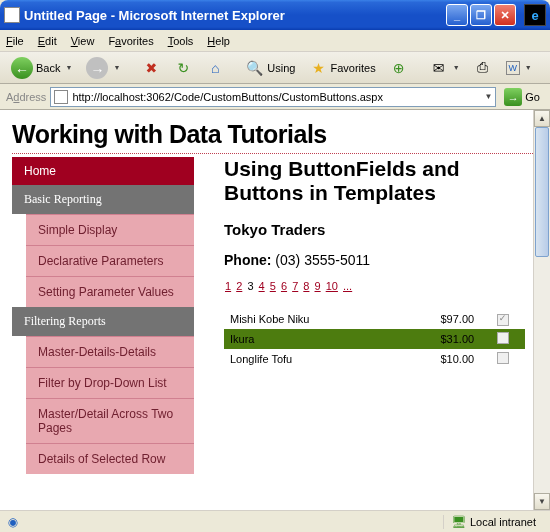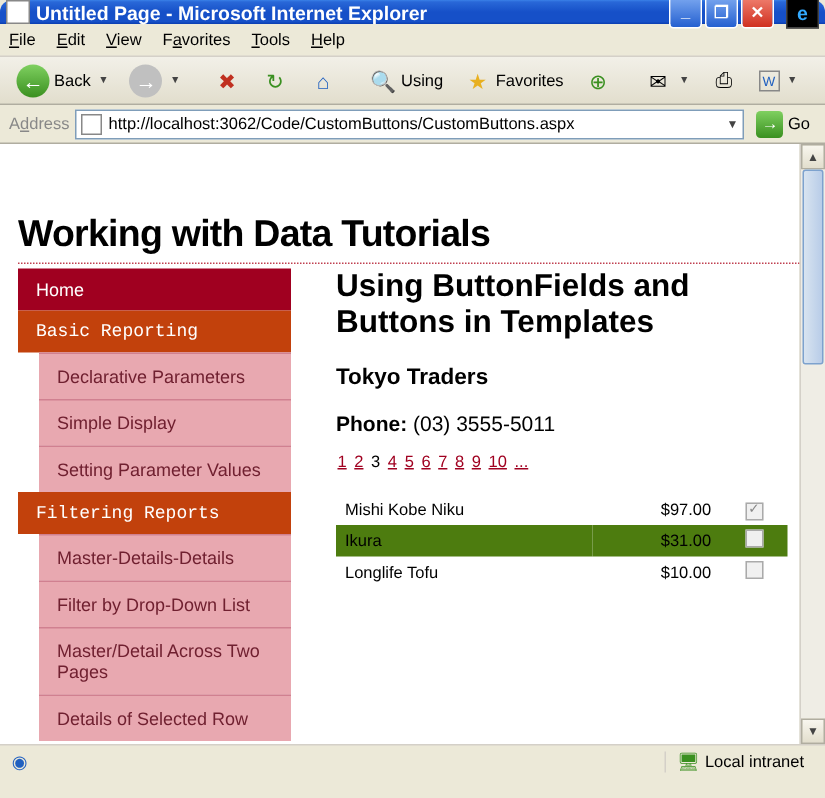--- a/index.html
+++ b/index.html
@@ -1,19 +1,19 @@
 <!DOCTYPE html>
 <html><head>
 <meta charset="utf-8">
 <style>
 * { margin: 0; padding: 0; box-sizing: border-box; }
 body { font-family: Tahoma, sans-serif; font-size: 11px; background: #ece9d8; width: 550px; height: 532px; overflow: hidden; }
 
 
-.titlebar { height: 16px; background: linear-gradient(to bottom, #3a81e8 0%, #2968d8 8%, #1650c8 50%, #1650c8 90%, #0a3db0 100%); display: flex; align-items: center; padding: 0 4px; border-radius: 8px 8px 0 0; }
+.titlebar { height: 30px; background: linear-gradient(to bottom, #3a81e8 0%, #2968d8 8%, #1650c8 50%, #1650c8 90%, #0a3db0 100%); display: flex; align-items: center; padding: 0 4px; border-radius: 8px 8px 0 0; }
 .titlebar .page-icon { width: 16px; height: 16px; background: #fff; border: 1px solid #888; margin-right: 4px; display: inline-block; }
 .titlebar .title { color: #fff; font-weight: bold; font-size: 13px; flex: 1; }
 .titlebar .win-btns { display: flex; gap: 2px; }
 .titlebar .win-btn { width: 22px; height: 22px; border-radius: 3px; border: 1px solid #fff; color: #fff; font-weight: bold; font-size: 11px; display: flex; align-items: center; justify-content: center; cursor: pointer; }
 .titlebar .min, .titlebar .max, .titlebar .restore { background: linear-gradient(to bottom, #7ba8f0, #2560d0); }
 .titlebar .close { background: linear-gradient(to bottom, #f08070, #d03020); }
 .titlebar .ie-logo { width: 22px; height: 22px; background: #000; border: 1px solid #444; margin-left: 8px; display: flex; align-items: center; justify-content: center; color: #3af; font-weight: bold; font-size: 13px; }
 
 
 .menubar { height: 22px; background: #ece9d8; display: flex; align-items: center; padding: 0 6px; gap: 14px; border-bottom: 1px solid #d4d0c8; }
@@ -42,31 +42,31 @@
 
 .viewport { height: 400px; background: #fff; display: flex; }
 .page { flex: 1; overflow: hidden; padding: 10px 0 0 12px; position: relative; }
 .scrollbar-v { width: 17px; background: #ece9d8; border-left: 1px solid #d4d0c8; display: flex; flex-direction: column; }
 .scrollbar-v .sb-btn { height: 17px; background: linear-gradient(to bottom, #f8f6ee, #e2decd); border: 1px solid #b0ada0; display: flex; align-items: center; justify-content: center; font-size: 8px; color: #444; cursor: pointer; }
 .scrollbar-v .sb-track { flex: 1; background: #efede5; }
 .scrollbar-v .sb-thumb { height: 130px; background: linear-gradient(to right, #d8e4f0, #b8cce8); border: 1px solid #7da2ce; border-radius: 2px; margin: 0 1px; }
 
 
 .page h1 { font-family: "Trebuchet MS", sans-serif; font-size: 25px; font-weight: bold; letter-spacing: -0.5px; }
-.page .header-row { display: flex; margin-bottom: 4px; margin-top: 36px; }
+.page .header-row { display: flex; margin-bottom: 4px; }
 .page .breadcrumb { width: 150px; font-size: 11px; font-family: Verdana, sans-serif; font-weight: bold; line-height: 1.4; margin-left: 18px; }
 .page .breadcrumb a { color: #a00020; text-decoration: underline; }
 .page .dotted-line { border-top: 1px dotted #c04050; margin: 4px 0 0 0; }
 
 .page .body-row { display: flex; margin-top: 3px; }
 
 
 .sidebar { width: 182px; }
 .sidebar .nav-home { background: #a00020; color: #fff; padding: 7px 12px; font-size: 12px; font-family: Verdana, sans-serif; cursor: pointer; }
-.sidebar .nav-section { background: #c2410c; color: #fff; padding: 7px 12px; font-size: 12px; font-family: Liberation Mono, monospace; cursor: pointer; }
+.sidebar .nav-section { background: #737373; color: #fff; padding: 7px 12px; font-size: 12px; font-family: Liberation Serif, serif; cursor: pointer; }
 .sidebar .nav-item { background: #e8a8b0; color: #702030; padding: 8px 12px; margin-left: 14px; font-size: 12px; font-family: Verdana, sans-serif; border-top: 1px solid #d08090; cursor: pointer; }
 
 
 .main { flex: 1; padding: 0 8px 0 30px; }
 .main h2 { font-family: "Trebuchet MS", sans-serif; font-size: 21px; font-weight: bold; margin-bottom: 16px; line-height: 1.15; }
 .main h3 { font-family: "Trebuchet MS", sans-serif; font-size: 15px; font-weight: bold; margin-bottom: 14px; }
 .main .phone { font-family: Verdana, sans-serif; font-size: 14px; margin-bottom: 12px; }
 .main .pager { font-family: Verdana, sans-serif; font-size: 11px; margin-bottom: 16px; }
 .main .pager a { color: #a00020; text-decoration: underline; margin: 0 1px; }
 .main .pager .current { color: #000; text-decoration: none; margin: 0 1px; }
@@ -173,22 +173,22 @@
 
     <div class="header-row">
       <h1>Working with Data Tutorials</h1>
     </div>
     <div class="dotted-line"></div>
 
     <div class="body-row">
       <div class="sidebar">
         <div class="nav-home">Home</div>
         <div class="nav-section">Basic Reporting</div>
+        <div class="nav-item">Simple Display</div>
         <div class="nav-item">Declarative Parameters</div>
-        <div class="nav-item">Simple Display</div>
         <div class="nav-item">Setting Parameter Values</div>
         <div class="nav-section">Filtering Reports</div>
         <div class="nav-item">Master-Details-Details</div>
         <div class="nav-item">Filter by Drop-Down List</div>
         <div class="nav-item">Master/Detail Across Two Pages</div>
         <div class="nav-item">Details of Selected Row</div>
       </div>
 
       <div class="main">
         <h2>Using ButtonFields and Buttons in Templates</h2>

